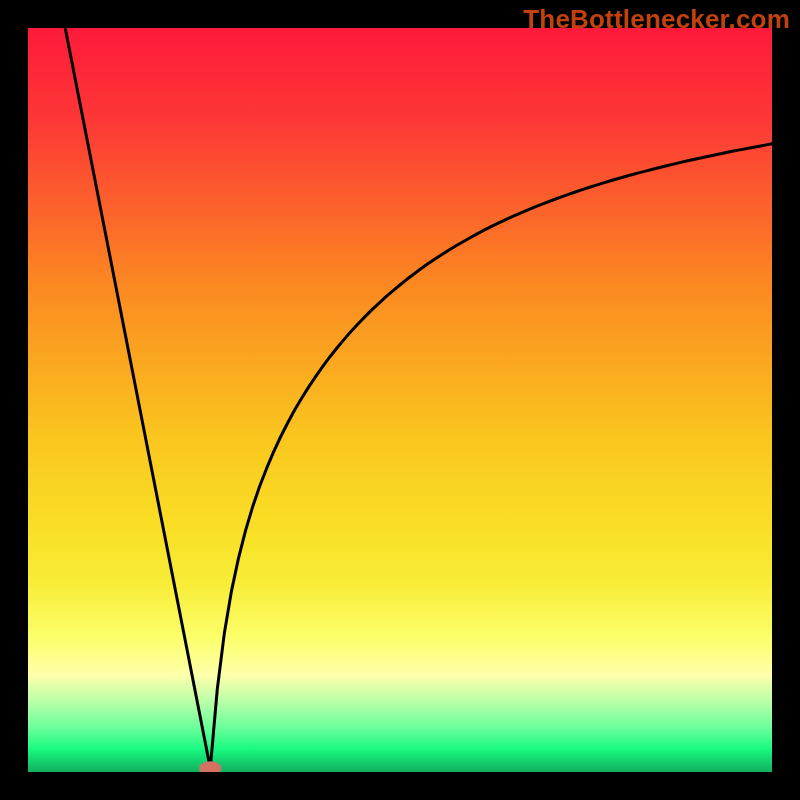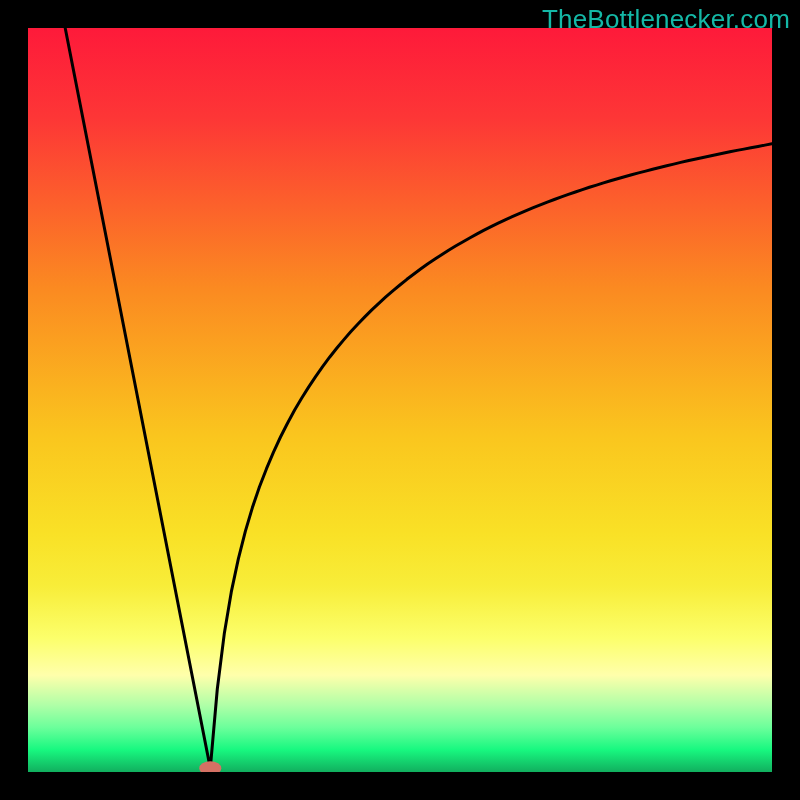--- a/index.html
+++ b/index.html
@@ -23,23 +23,23 @@
     position: absolute;
     left: 0;
     top: 0;
     width: 744px;
     height: 744px;
   }
   .watermark {
     position: absolute;
     top: 4px;
     right: 10px;
-    color: #14b8a6;
+    color: #c2410c;
     font-size: 26px;
-    font-weight: 400;
+    font-weight: 700;
     letter-spacing: 0.2px;
   }
 </style>
 </head>
 <body>
 
 <div class="frame">
   <svg class="plot" viewBox="0 0 744 744" preserveAspectRatio="none">
     <defs>
       <linearGradient id="bg-grad" x1="0" y1="0" x2="0" y2="1">

